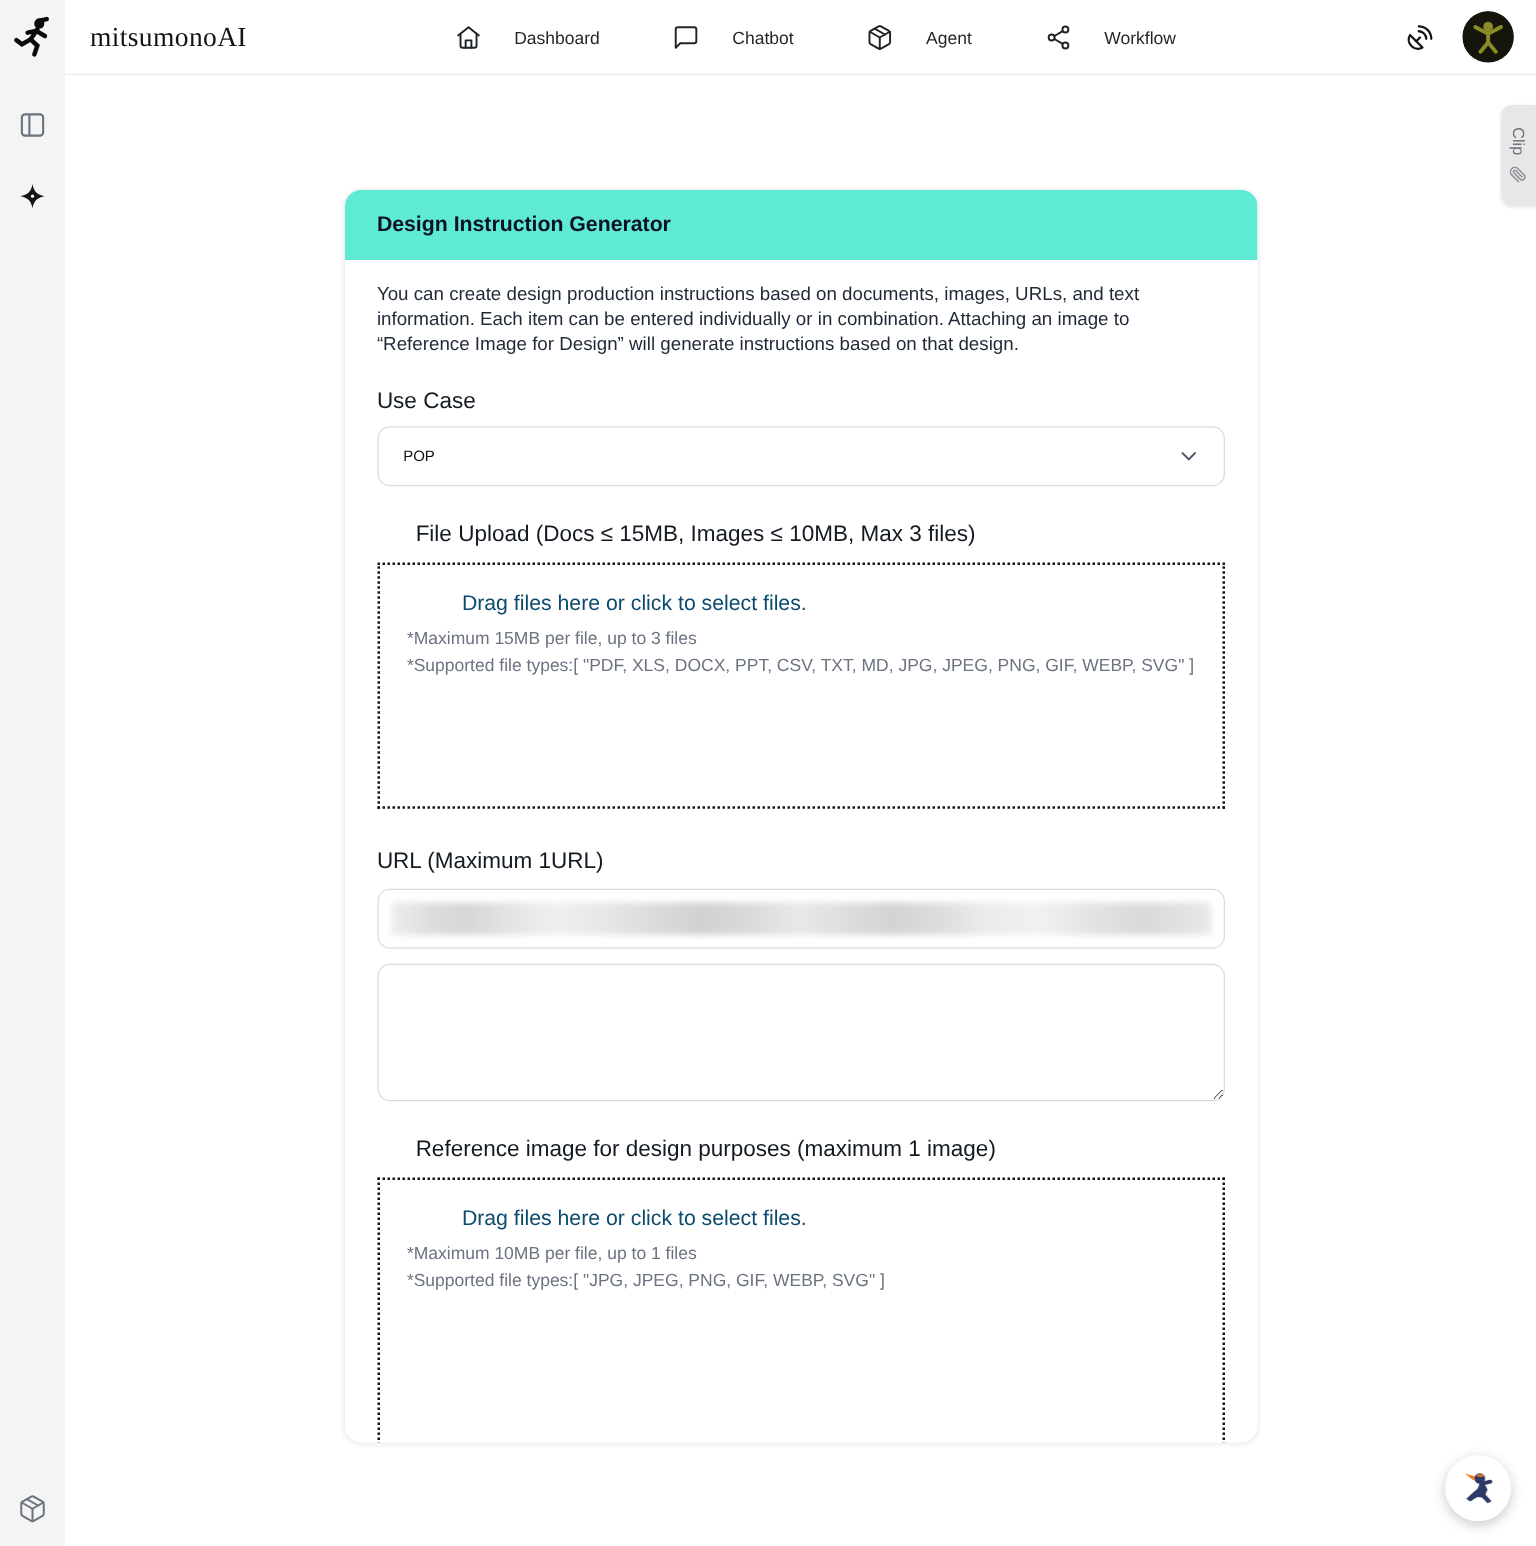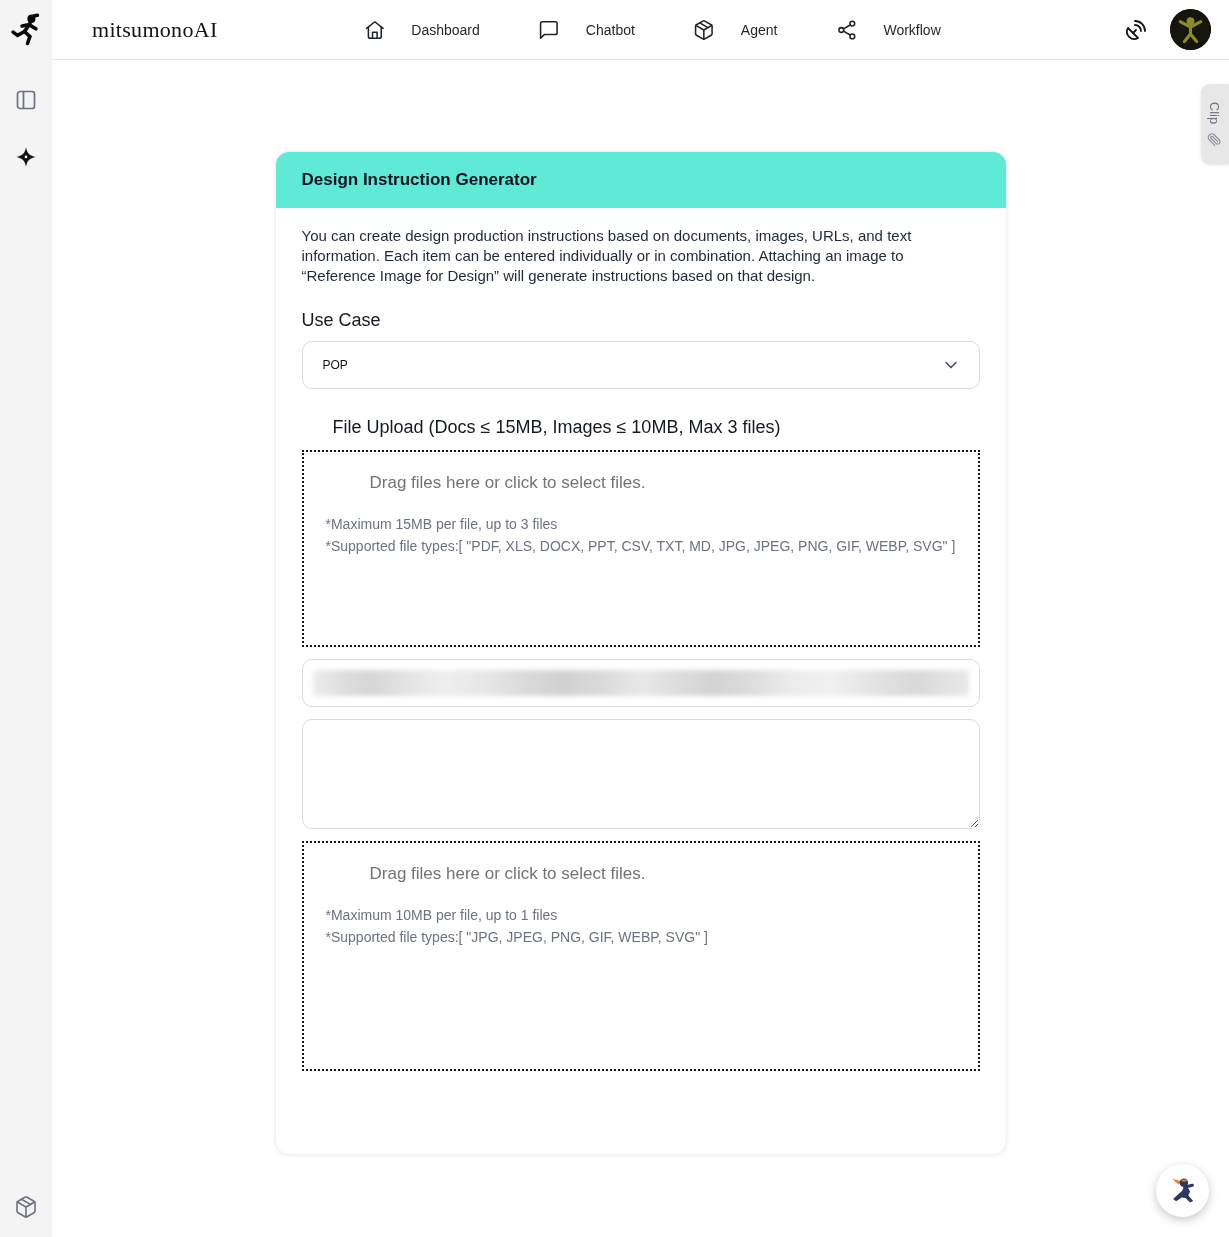--- a/index.html
+++ b/index.html
@@ -6,21 +6,21 @@
   html,body { width:1229px; height:1237px; background:#ffffff; font-family:"Liberation Sans", sans-serif; color:#111827; overflow:hidden; }
 
   
   .rail { position:fixed; left:0; top:0; width:52px; height:100%; background:#f4f4f5; z-index:30; display:flex; flex-direction:column; align-items:center; }
   .rail-logo { width:52px; height:60px; display:flex; align-items:center; justify-content:center; cursor:pointer; }
   .rail-btn { width:36px; height:36px; margin-top:22px; display:flex; align-items:center; justify-content:center; cursor:pointer; border-radius:6px; }
   .rail-bottom { margin-top:auto; margin-bottom:12px; }
 
   
   .topbar { position:fixed; left:52px; right:0; top:0; height:60px; background:#ffffff; border-bottom:1px solid #e9eaec; display:flex; align-items:center; z-index:20; }
-  .brand { font-family:"Liberation Serif", serif; font-size:22px; font-weight:500; letter-spacing:.3px; color:#141414; margin-left:40px; white-space:nowrap; }
+  .brand { font-family:"Liberation Serif", serif; font-size:22px; font-weight:500; letter-spacing:.3px; color:#141414; margin-left:20px; white-space:nowrap; }
   .nav { position:absolute; left:50%; transform:translateX(-48%); display:flex; align-items:center; gap:58px; }
   .nav-item { display:flex; align-items:center; gap:26px; font-size:14px; color:#1f2428; cursor:pointer; }
   .nav-item svg { display:block; }
   .top-right { margin-left:auto; display:flex; align-items:center; gap:20px; padding-right:18px; }
   .icon-btn { width:28px; height:28px; display:flex; align-items:center; justify-content:center; cursor:pointer; }
   .avatar { width:41px; height:41px; border-radius:50%; background:#15150e; display:flex; align-items:center; justify-content:center; overflow:hidden; cursor:pointer; }
 
   
   .clip-tab { position:fixed; right:0; top:84px; width:28px; height:80px; background:#e7e7e7; border-radius:9px 0 0 9px; box-shadow:0 1px 3px rgba(0,0,0,.12); display:flex; align-items:center; justify-content:center; cursor:pointer; z-index:25; }
   .clip-rot { transform:rotate(90deg); display:flex; align-items:center; gap:9px; font-size:13px; color:#6b7280; white-space:nowrap; }
@@ -37,23 +37,23 @@
   .field-label { margin-top:24px; font-size:18px; color:#141a22; }
   .label-gap-lg { margin-top:31px; }
   .label-gap-md { margin-top:28px;padding-left:31px; }
 
   .select { margin-top:10px; height:48px; border:1px solid #d7dbe1; border-radius:10px; display:flex; align-items:center; padding:0 18px 0 20px; cursor:pointer; background:#fff; }
   .select-value { font-size:12px; color:#111418; flex:1; }
 
   .dropzone { margin-top:12px; border:2px dotted #161616; background:#fff; padding:18px 22px; cursor:pointer; }
   .dz-1 { height:197px; }
   .dz-2 { height:230px; }
-  .dz-title { font-size:17px; font-weight:500; color:#737373; line-height:26px;padding-left:44px; }
+  .dz-title { font-size:17px; font-weight:500; color:#0c4a6e; line-height:26px;padding-left:44px; }
   .dz-line { font-size:14px; color:#6b7280; line-height:20px; margin-top:2px; }
-  .dz-line.first { margin-top:18px; }
+  .dz-line.first { margin-top:4px; }
 
   .text-input { margin-top:12px; height:48px; border:1px solid #d7dbe1; border-radius:10px; display:flex; align-items:center; padding:0 10px; background:#fff; cursor:text; }
   .redact { width:100%; height:26px; border-radius:2px; filter:blur(2.5px);
     background:linear-gradient(90deg,#ededed 0%,#dddddd 5%,#d6d6d6 9%,#e3e3e3 14%,#efefef 20%,#e7e7e7 26%,#d9d9d9 33%,#d1d1d1 38%,#dadada 44%,#e8e8e8 50%,#dedede 55%,#d3d3d3 61%,#dddddd 67%,#ececec 73%,#f1f1f1 79%,#e2e2e2 86%,#d9d9d9 92%,#e9e9e9 100%); }
 
   textarea.text-area { margin-top:12px; width:100%; height:110px; border:1px solid #d7dbe1; border-radius:10px; resize:vertical; font-family:"Liberation Sans", sans-serif; font-size:15px; padding:10px 14px; color:#111827; outline:none; display:block; }
 
   
   .fab { position:fixed; right:20px; bottom:20px; width:53px; height:53px; background:#ffffff; border-radius:50%; box-shadow:0 3px 10px rgba(0,0,0,.22); display:flex; align-items:center; justify-content:center; cursor:pointer; z-index:40; }
 </style>
@@ -185,26 +185,28 @@
         </svg>
       </div>
 
       <div class="field-label label-gap-md">File Upload (Docs ≤ 15MB, Images ≤ 10MB, Max 3 files)</div>
       <div class="dropzone dz-1">
         <div class="dz-title">Drag files here or click to select files.</div>
         <div class="dz-line first">*Maximum 15MB per file, up to 3 files</div>
         <div class="dz-line">*Supported file types:[ "PDF, XLS, DOCX, PPT, CSV, TXT, MD, JPG, JPEG, PNG, GIF, WEBP, SVG" ]</div>
       </div>
 
+      <div class="field-label label-gap-lg">URL (Maximum 1URL)</div>
       <div class="text-input">
         <div class="redact"></div>
       </div>
 
       <textarea class="text-area" style=""></textarea>
 
+      <div class="field-label label-gap-md">Reference image for design purposes (maximum 1 image)</div>
       <div class="dropzone dz-2">
         <div class="dz-title">Drag files here or click to select files.</div>
         <div class="dz-line first">*Maximum 10MB per file, up to 1 files</div>
         <div class="dz-line">*Supported file types:[ "JPG, JPEG, PNG, GIF, WEBP, SVG" ]</div>
       </div>
     </div>
   </div>
 </div>
 
 <div class="fab">

